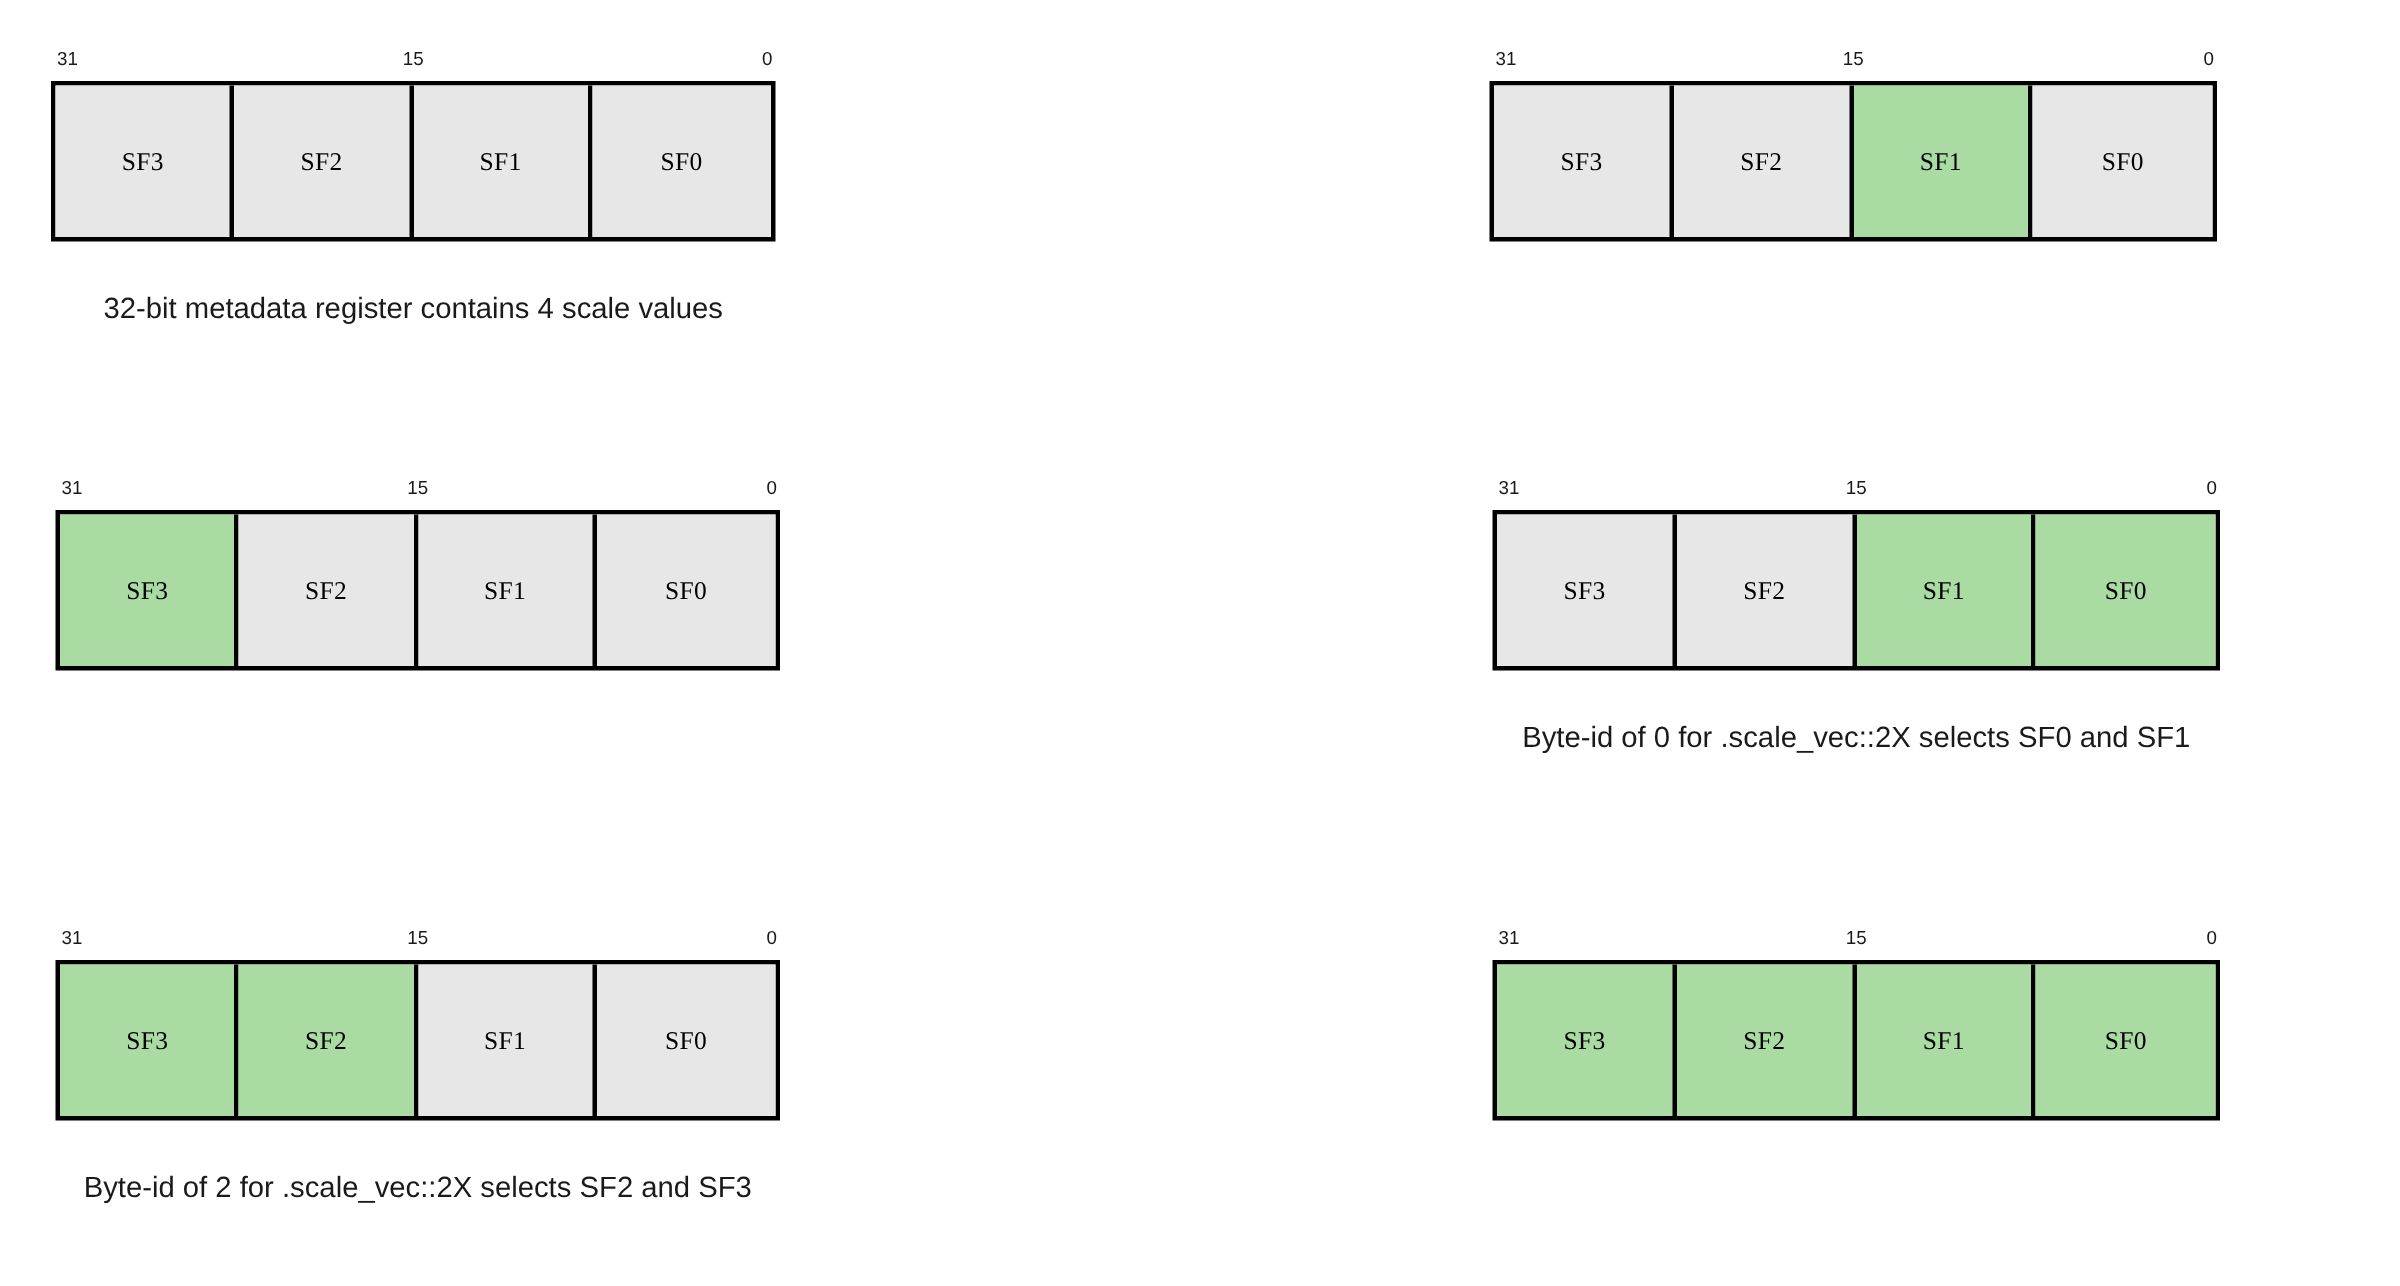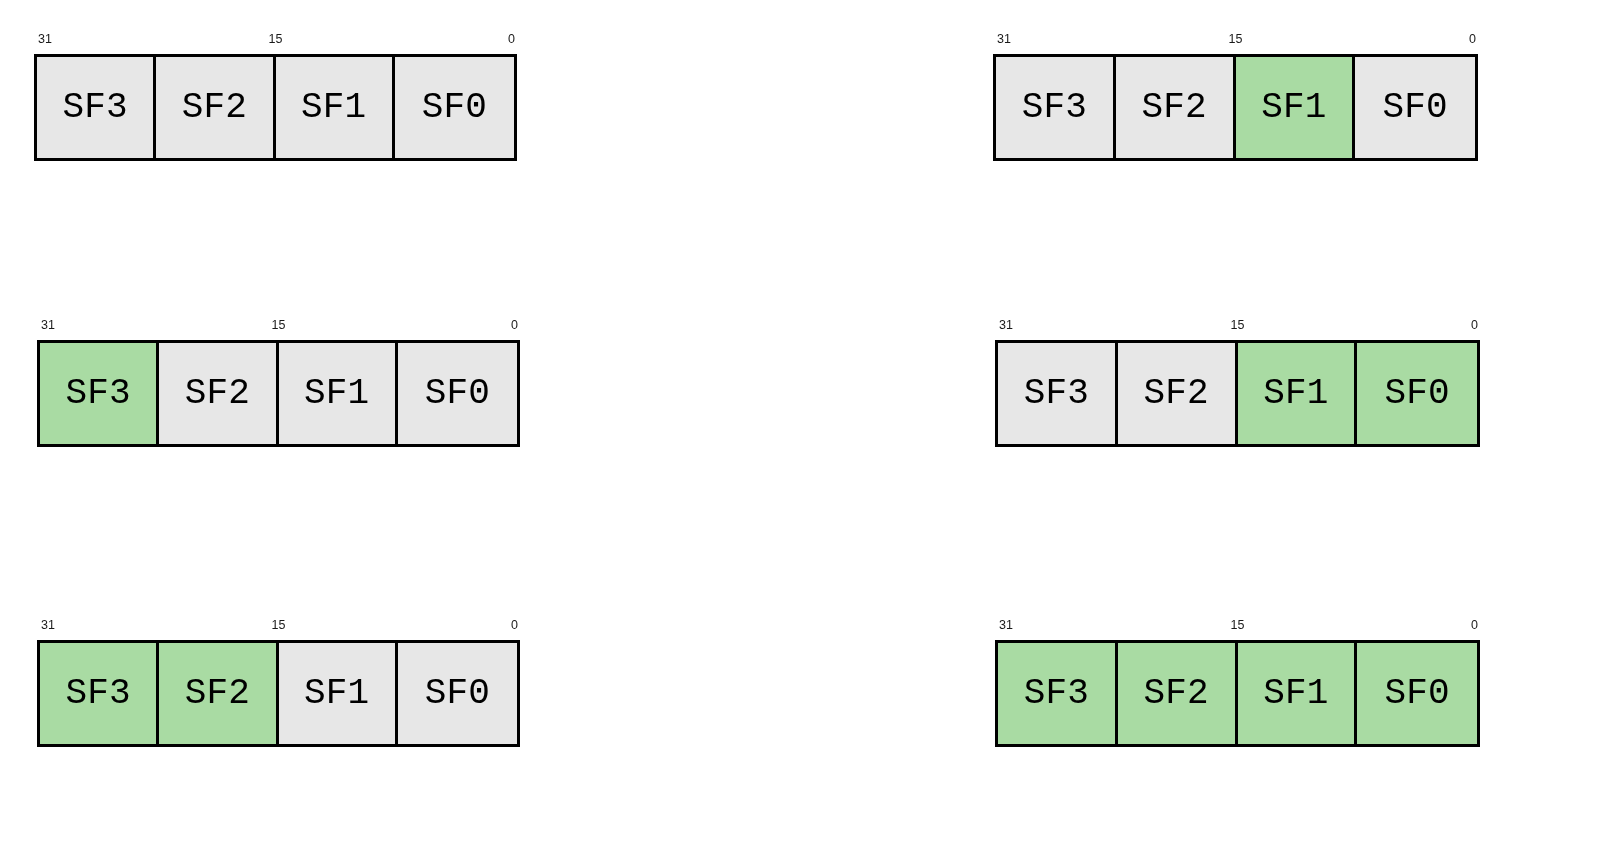--- a/index.html
+++ b/index.html
@@ -46,22 +46,22 @@
     border: 3px solid #000000;
     box-sizing: border-box;
     height: 107px;
     background: #ffffff;
   }
   .cell {
     flex: 1 1 25%;
     display: flex;
     align-items: center;
     justify-content: center;
-    font-family: Liberation Mono, monospace;
-    font-size: 36px;
+    font-family: Liberation Serif, serif;
+    font-size: 17px;
     line-height: 1;
     color: #000000;
     border-right: 3px solid #000000;
     box-sizing: border-box;
     letter-spacing: 0.2px;
   }
   .cell:last-child { border-right: none; }
   .cell.off { background: #e7e7e7; }
   .cell.on  { background: #a9dba3; }
 
@@ -85,20 +85,21 @@
         <span class="bit-label left">31</span>
         <span class="bit-label mid">15</span>
         <span class="bit-label right">0</span>
       </div>
       <div class="register">
         <div class="cell off">SF3</div>
         <div class="cell off">SF2</div>
         <div class="cell off">SF1</div>
         <div class="cell off">SF0</div>
       </div>
+      <div class="caption">32-bit metadata register contains 4 scale values</div>
     </div>
     <div class="panel" style="left: 993px; top: 32px; width: 485px;">
       <div class="bit-ruler">
         <span class="bit-label left">31</span>
         <span class="bit-label mid">15</span>
         <span class="bit-label right">0</span>
       </div>
       <div class="register">
         <div class="cell off">SF3</div>
         <div class="cell off">SF2</div>
@@ -124,33 +125,35 @@
         <span class="bit-label left">31</span>
         <span class="bit-label mid">15</span>
         <span class="bit-label right">0</span>
       </div>
       <div class="register">
         <div class="cell off">SF3</div>
         <div class="cell off">SF2</div>
         <div class="cell on">SF1</div>
         <div class="cell on">SF0</div>
       </div>
+      <div class="caption">Byte-id of 0 for .scale_vec::2X selects SF0 and SF1</div>
     </div>
     <div class="panel" style="left: 37px; top: 618px; width: 483px;">
       <div class="bit-ruler">
         <span class="bit-label left">31</span>
         <span class="bit-label mid">15</span>
         <span class="bit-label right">0</span>
       </div>
       <div class="register">
         <div class="cell on">SF3</div>
         <div class="cell on">SF2</div>
         <div class="cell off">SF1</div>
         <div class="cell off">SF0</div>
       </div>
+      <div class="caption">Byte-id of 2 for .scale_vec::2X selects SF2 and SF3</div>
     </div>
     <div class="panel" style="left: 995px; top: 618px; width: 485px;">
       <div class="bit-ruler">
         <span class="bit-label left">31</span>
         <span class="bit-label mid">15</span>
         <span class="bit-label right">0</span>
       </div>
       <div class="register">
         <div class="cell on">SF3</div>
         <div class="cell on">SF2</div>

